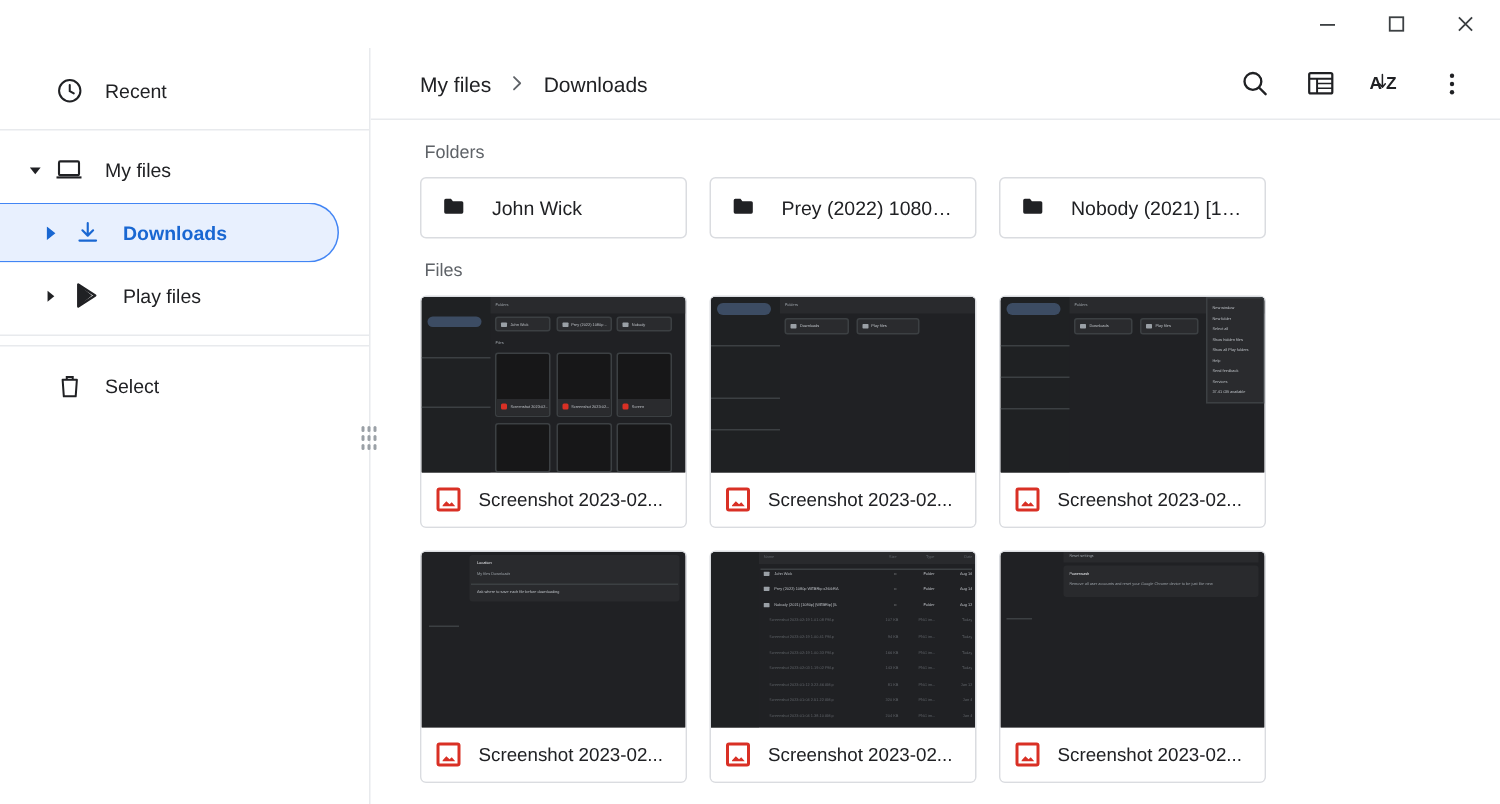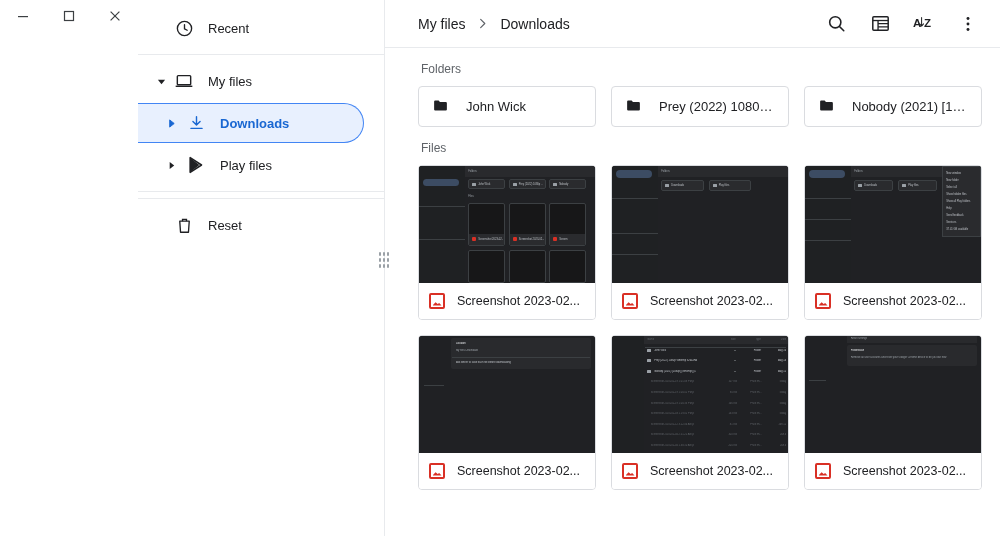--- a/index.html
+++ b/index.html
@@ -3,21 +3,21 @@
 <meta charset="utf-8">
 <style>
   * { box-sizing: border-box; margin: 0; padding: 0; }
   html, body {
     width: 1000px; height: 536px;
     font-family: "Liberation Sans", sans-serif;
     background: #ffffff;
     color: #202124;
     overflow: hidden;
   }
-  .app { width: 1000px; height: 536px; position: relative; display: flex; flex-direction: row; }
+  .app { width: 1000px; height: 536px; position: relative; display: flex; flex-direction: column; }
 
   
   .titlebar {
     height: 32px; flex: 0 0 32px;
     display: flex; align-items: center; justify-content: flex-end;
     background: #ffffff;
   }
   .wbtn {
     width: 46px; height: 32px;
     display: flex; align-items: center; justify-content: center;
@@ -276,21 +276,21 @@
       <div class="divider"></div>
 
       <div class="nav-row lvl0">
         <span class="twisty"></span>
         <span class="nav-icon">
           <svg width="19" height="19" viewBox="0 0 24 24" aria-hidden="true">
             <path d="M6 6.5 H18 L17 20.5 H7 Z" fill="none" stroke="#202124" stroke-width="1.7" stroke-linejoin="round"></path>
             <path d="M9.5 6.5 V4.2 H14.5 V6.5" fill="none" stroke="#202124" stroke-width="1.7"></path>
           </svg>
         </span>
-        <span class="nav-label">Reset</span>
+        <span class="nav-label">Select</span>
       </div>
 
       <div class="splitter">
         <i></i>
           <i></i>
           <i></i>
           <i></i>
           <i></i>
           <i></i>
           <i></i>

